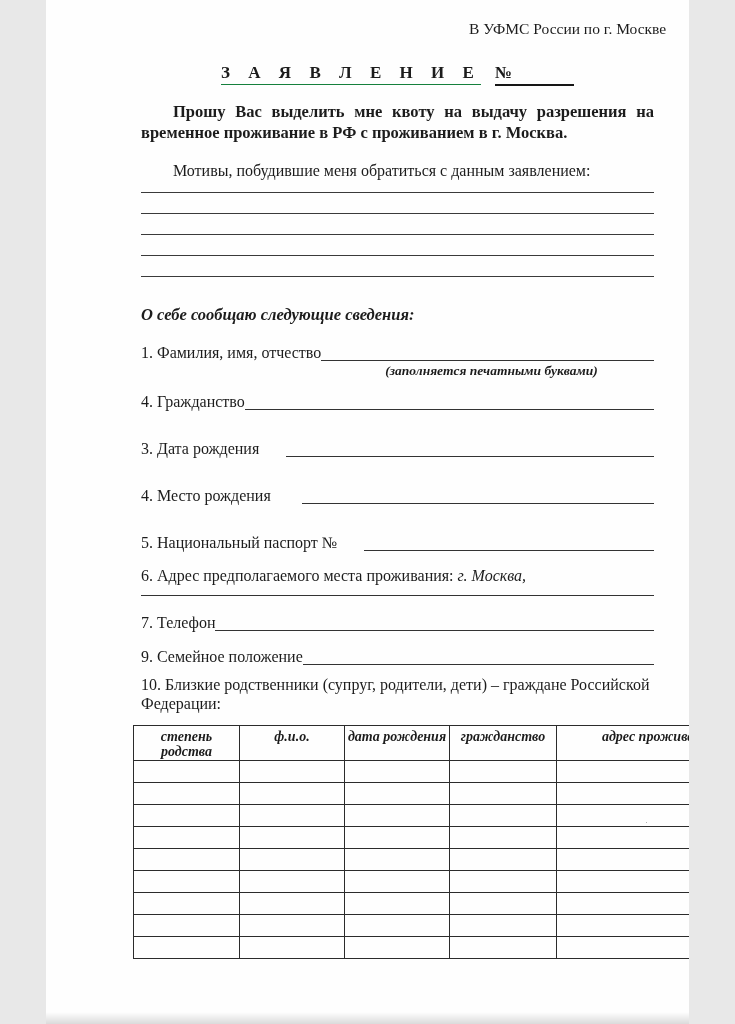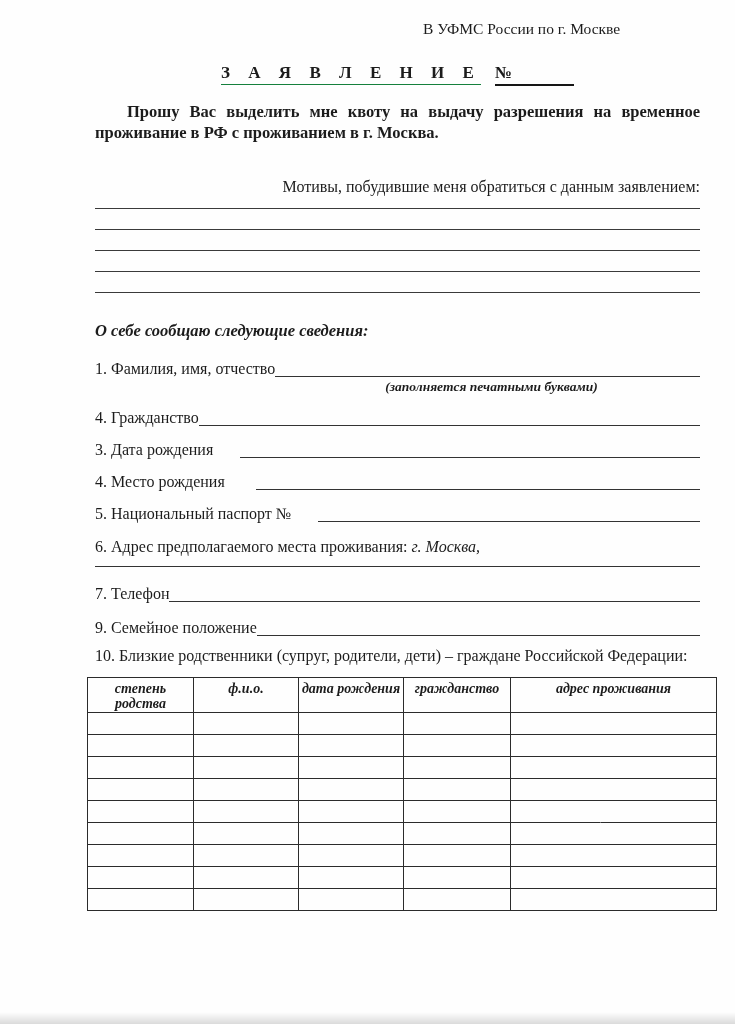--- a/index.html
+++ b/index.html
@@ -1,18 +1,18 @@
 <!DOCTYPE html>
 <html lang="ru"><head>
 <meta charset="utf-8">
 <style>
   html,body { margin:0; padding:0; background:#e8e8e8; }
   .page {
     position:relative;
-    width:735px; height:1024px;
+    width:643px; height:1024px;
     margin:0 auto;
     background:#fefefe;
     font-family:"Liberation Serif","DejaVu Serif",serif;
     color:#1c1c1c;
     font-size:16px;
     overflow:hidden;
   }
   .content { padding:0 35px 0 95px; }
 
   .recipient {
@@ -31,34 +31,34 @@
     font-weight:bold; font-size:17px; margin-left:14px;
     border-bottom:2px solid #161616; padding-bottom:2px;
     padding-right:62px;
   }
 
   .intro {
     margin-top:18px;
     font-weight:bold; font-size:16.5px;
     line-height:21px; text-align:justify; text-indent:32px;font-family:Liberation Serif, serif;
   }
-  .motives-label { margin-top:33px; line-height:21px; text-indent:32px;text-align:right; }
+  .motives-label { margin-top:17px; line-height:21px; text-indent:32px; }
 
   .ruled { margin-top:-9px; }
   .ruled-line { height:20px; border-bottom:1.5px solid #3a3a3a; }
 
   .section-heading {
     margin-top:27px; font-weight:bold; font-style:italic;
     font-size:16.5px; line-height:21px;
   }
 
   .field { display:flex; line-height:21px; }
   .field .lbl { white-space:pre; }
   .field .fill { flex:1; border-bottom:1.5px solid #333; margin-bottom:2px; }
-  .mt17 { margin-top:17px; } .mt13 { margin-top:13px; } .mt11 { margin-top:11px;gap:27px; }  .mt5  { margin-top:12px; }  .mt16 { margin-top:16px; }
+  .mt17 { margin-top:17px; } .mt13 { margin-top:13px; } .mt11 { margin-top:26px;gap:27px; }  .mt5  { margin-top:12px; }  .mt16 { margin-top:16px; }
 
   .caption {
     font-weight:bold; font-style:italic;
     font-size:13.5px; line-height:15px; text-align:center;
   }
   .caption-f1 { margin-left:188px; }
   .caption-f8 { margin-left:322px; }
 
   .blank-underline { height:9px; border-bottom:1.5px solid #333; }
 

